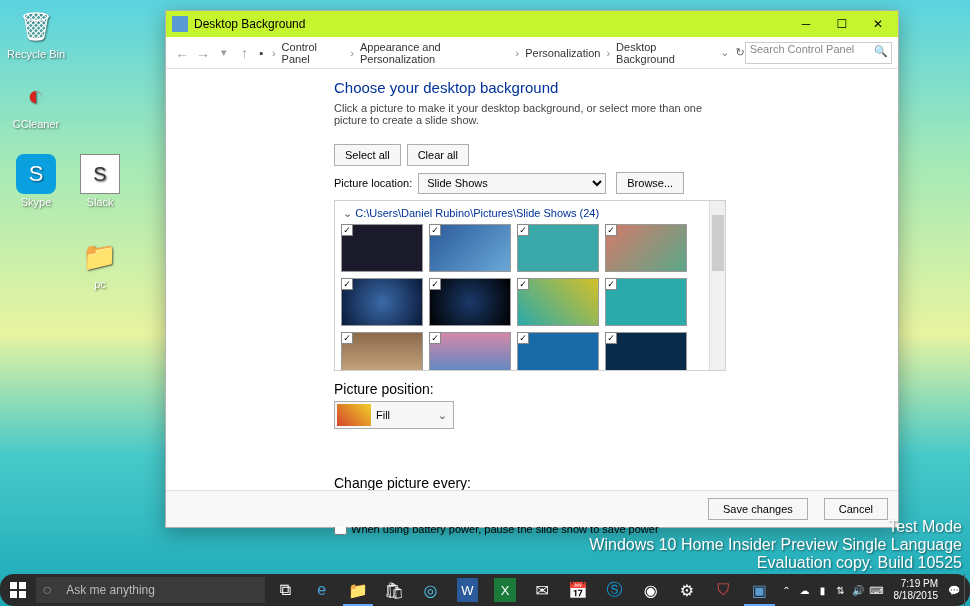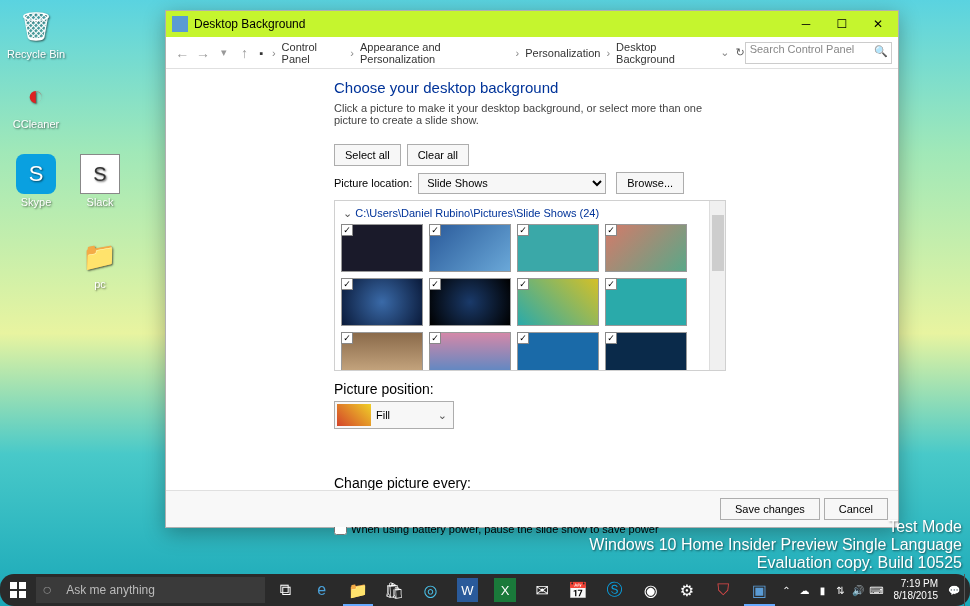--- a/index.html
+++ b/index.html
@@ -31,21 +31,21 @@
 .thumbs { display:flex; flex-wrap:wrap; gap:6px; }
 .thumb { width:82px; height:48px; border:1px solid #999; position:relative; }
 .thumb .chk { position:absolute; top:-1px; left:-1px; width:12px; height:12px; background:#fff; border:1px solid #888; font-size:9px; line-height:10px; text-align:center; }
 .scrollbar { width:16px; background:#f0f0f0; border-left:1px solid #ddd; position:relative; }
 .scroll-thumb { position:absolute; top:14px; left:2px; width:12px; height:56px; background:#cdcdcd; }
 .splab { font-size:14px; margin:10px 0 4px; }
 .pos-select { border:1px solid #adadad; background:#f7f7f7; width:120px; height:28px; display:flex; align-items:center; padding:2px; font-size:11px; }
 .pos-select .pimg { width:34px; height:22px; background:linear-gradient(45deg,#d4442a,#f0d028); margin-right:5px; }
 .check-row { display:flex; align-items:center; font-size:11px; margin-top:5px; }
 .check-row input { margin-right:4px; }
-.footer { position:absolute; bottom:0; left:0; right:0; height:37px; border-top:1px solid #e0e0e0; background:#f8f8f8; display:flex; align-items:center; justify-content:flex-end; padding:0 10px; gap:4px; }
+.footer { position:absolute; bottom:0; left:0; right:0; height:37px; border-top:1px solid #e0e0e0; background:#f8f8f8; display:flex; align-items:center; justify-content:flex-end; padding:0 10px; gap:16px; }
 .footer .btn { padding:3px 14px; }
 .taskbar { position:absolute; bottom:0; left:0; right:0; height:32px; background:#2a2a2a; display:flex; align-items:center;border-radius:14px; }
 .start-btn { width:40px; height:32px; display:flex; align-items:center; justify-content:center; color:#fff; }
 .cortana { width:250px; height:26px; background:#3a3a3a; color:#bbb; font-size:12px; display:flex; align-items:center; padding-left:30px; margin-right:2px; position:relative; }
 .cortana::before { content:"○"; position:absolute; left:6px; color:#888; font-size:16px; }
 .tb-icon { width:40px; height:32px; display:flex; align-items:center; justify-content:center; font-size:16px; color:#fff; position:relative; }
 .tb-icon.active::after { content:""; position:absolute; bottom:0; left:3px; right:3px; height:2px; background:#66aaff; }
 .tray { margin-left:auto; display:flex; align-items:center; color:#fff; font-size:10px; }
 .tray-ico { width:18px; text-align:center; }
 .clock { text-align:right; padding:0 8px; line-height:12px; }

